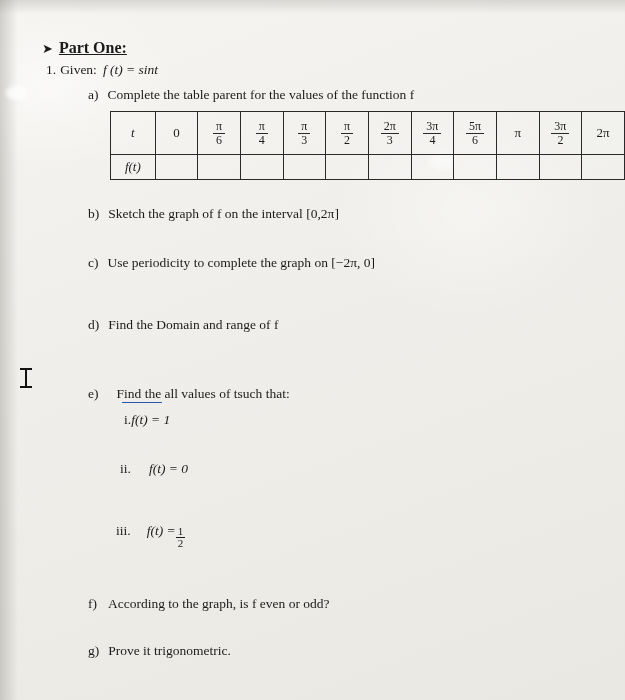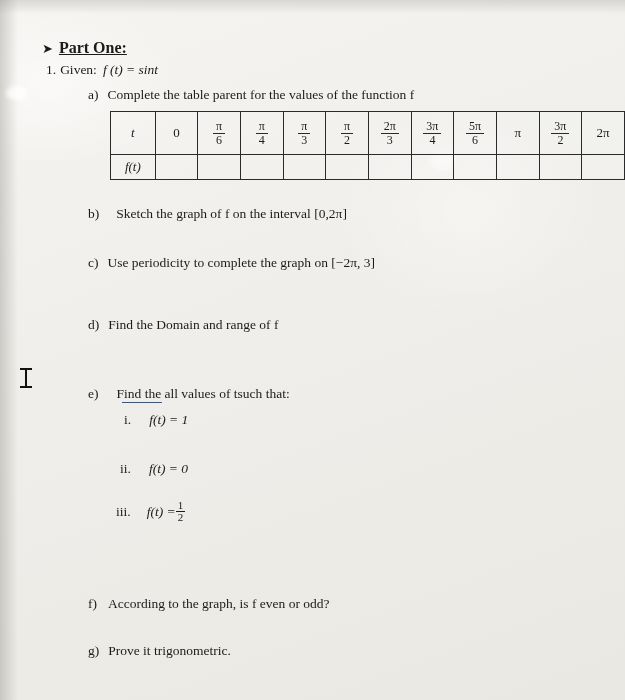--- a/index.html
+++ b/index.html
@@ -221,50 +221,50 @@
         <td class="c-v"></td>
         <td class="c-v"></td>
         <td class="c-v"></td>
       </tr>
     </tbody>
       </table>
   </div>
 
   <div class="row" style="left:88px; top:206px;">
     <span class="lbl">b)</span>
-    <span class="lbl" style="margin-left:17px;">Sketch the graph of f on the interval [0,2π]</span>
+    <span class="lbl" style="margin-left:9px;">Sketch the graph of f on the interval [0,2π]</span>
   </div>
 
   <div class="row" style="left:88px; top:255px;">
     <span class="lbl">c)</span>
-    <span class="lbl" style="margin-left:9px;">Use periodicity to complete the graph on [−2π, 3]</span>
+    <span class="lbl" style="margin-left:9px;">Use periodicity to complete the graph on [−2π, 0]</span>
   </div>
 
   <div class="row" style="left:88px; top:317px;">
     <span class="lbl">d)</span>
     <span class="lbl" style="margin-left:9px;">Find the Domain and range of f</span>
   </div>
 
   <div class="row" style="left:88px; top:386px;">
     <span class="lbl">e)</span>
     <span class="lbl" style="margin-left:18px;">Find the all values of tsuch that:</span>
   </div>
   <div style="position:absolute; left:122px; top:402px; width:40px; height:1px; background:#2a57a8;"></div>
 
   <div class="row" style="left:124px; top:412px;">
     <span class="lbl">i.</span>
-    <span class="lbl mathi" style="margin-left:18px;">f(t) = 1</span>
+    <span class="lbl mathi" style="">f(t) = 1</span>
   </div>
 
   <div class="row" style="left:120px; top:461px;">
     <span class="lbl">ii.</span>
     <span class="lbl mathi" style="margin-left:18px;">f(t) = 0</span>
   </div>
 
-  <div class="row" style="left:116px; top:500px;align-items:center;">
+  <div class="row" style="left:116px; top:523px;">
     <span class="lbl">iii.</span>
     <span class="lbl mathi" style="margin-left:16px;">f(t) =</span>
     <span class="fsub">
       <span class="n">1</span>
       <span class="d">2</span>
     </span>
   </div>
 
   <div class="row" style="left:88px; top:596px;">
     <span class="lbl">f)</span>

